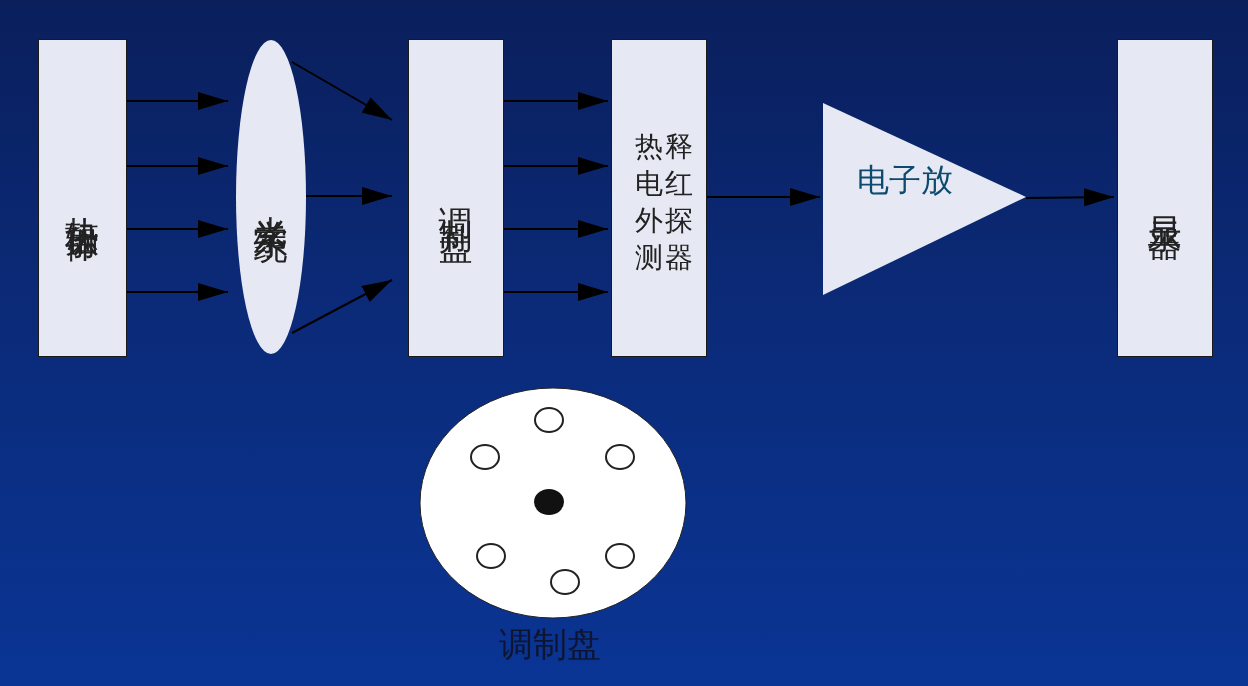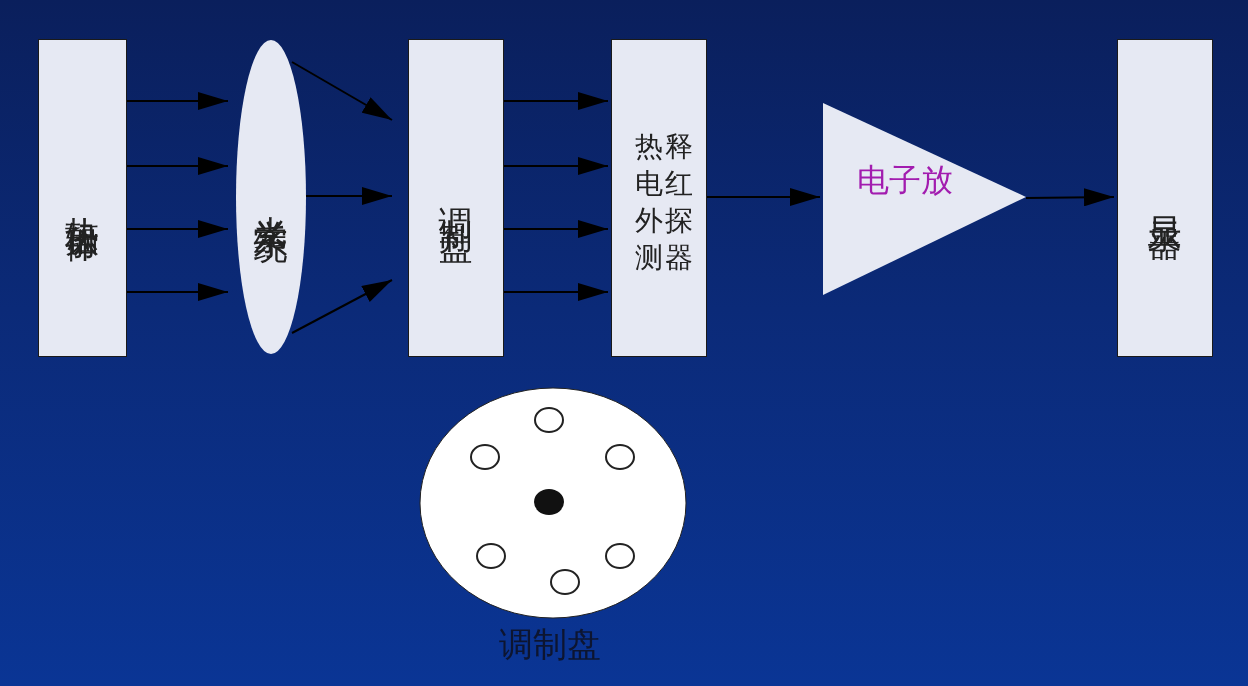--- a/index.html
+++ b/index.html
@@ -13,21 +13,21 @@
     box-sizing: border-box; color: #222;
     display: flex; align-items: center; justify-content: center;
   }
   .vtext { writing-mode: vertical-rl; text-orientation: upright; font-size: 34px; letter-spacing: 4px; }
   .vtext2 { writing-mode: vertical-rl; text-orientation: upright; font-size: 28px; letter-spacing: 2px; line-height: 34px; }
   #lens {
     position: absolute; left: 236px; top: 40px; width: 70px; height: 314px;
     background: #e6e9f3; border-radius: 50%;
     display: flex; align-items: center; justify-content: center; color: #222;
   }
-  #amp-label { position: absolute; left: 840px; top: 158px; width: 130px; text-align: center; font-size: 32px; line-height: 44px; color: #a21caf; }
+  #amp-label { position: absolute; left: 840px; top: 158px; width: 130px; text-align: center; font-size: 32px; line-height: 44px; color: #0c4a6e; }
   #disk-label { position: absolute; left: 440px; top: 622px; width: 220px; text-align: center; font-size: 34px; color: #0d1530; }
   svg { position: absolute; left: 0; top: 0; }
 </style>
 </head>
 <body>
 
 <svg width="1248" height="686">
   <defs>
     <marker id="ah" markerWidth="10" markerHeight="8" refX="9" refY="4" orient="auto" markerUnits="userSpaceOnUse">
       <path d="M0,0 L30,4 L0,8 Z" transform="scale(0.33,1)" fill="#000"></path>

